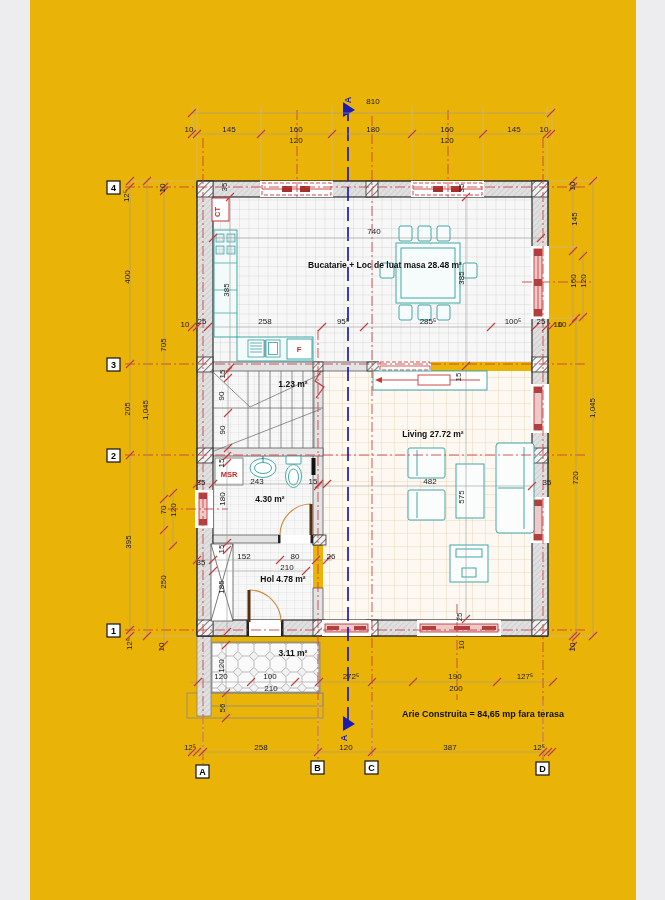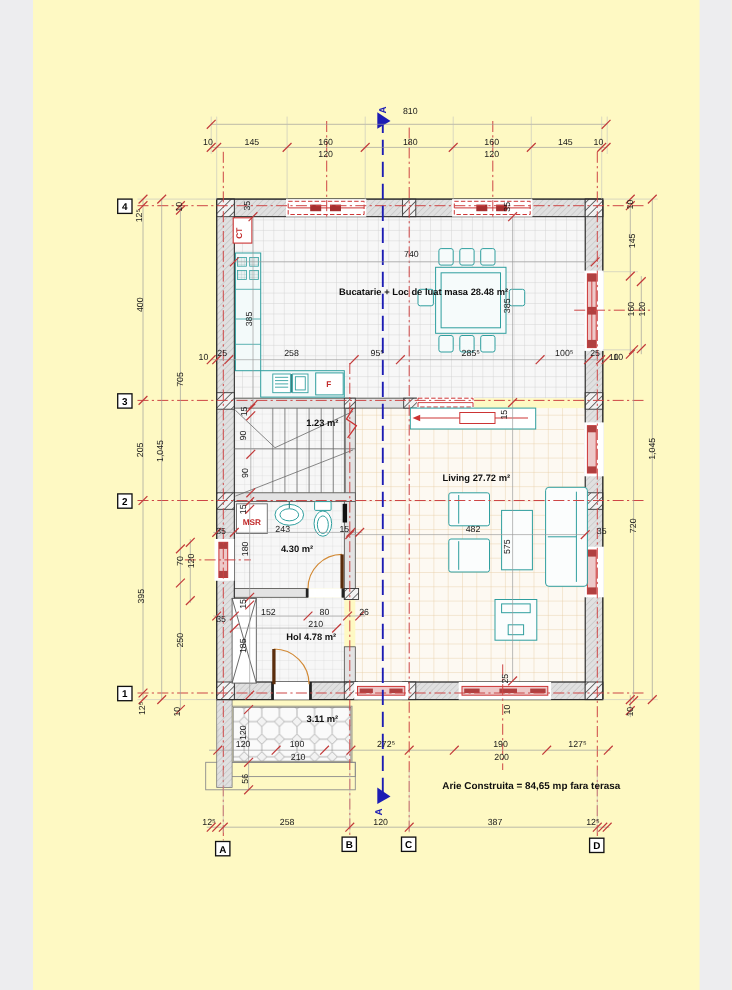--- a/index.html
+++ b/index.html
@@ -1,16 +1,16 @@
 <!DOCTYPE html>
 <html><head>
 <meta charset="utf-8">
 <style>
   html,body{margin:0;padding:0;background:#ededef;}
-  .sheet{width:606px;height:900px;background:#fef9c3;position:relative;margin:0 auto;
+  .sheet{width:606px;height:900px;background:#eab308;position:relative;margin:0 auto;
          font-family:"Liberation Sans",sans-serif;overflow:hidden;}
   svg{display:block}
   svg text{font-family:"Liberation Sans",sans-serif;text-anchor:middle;}
   .d{font-size:8px;fill:#1b1b1b;}
   .room{font-size:8.5px;font-weight:bold;fill:#0f0f0f;}
   .red{font-size:7.5px;font-weight:bold;fill:#c22a2a;}
   .bub{font-size:9px;font-weight:bold;fill:#000;}
   .note{font-size:9px;font-weight:bold;fill:#0f0f0f;}
   .sec{font-size:9px;font-weight:bold;fill:#1c1cb4;}
 </style>

